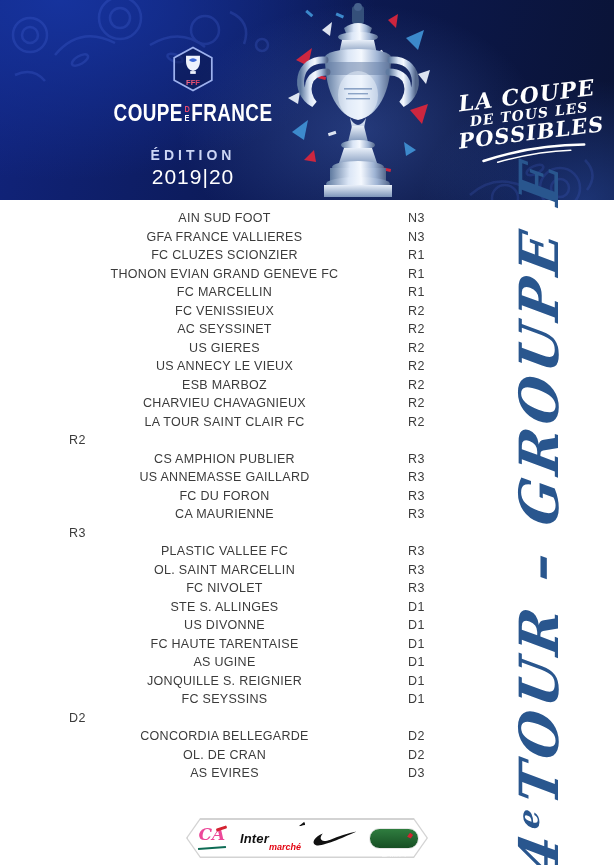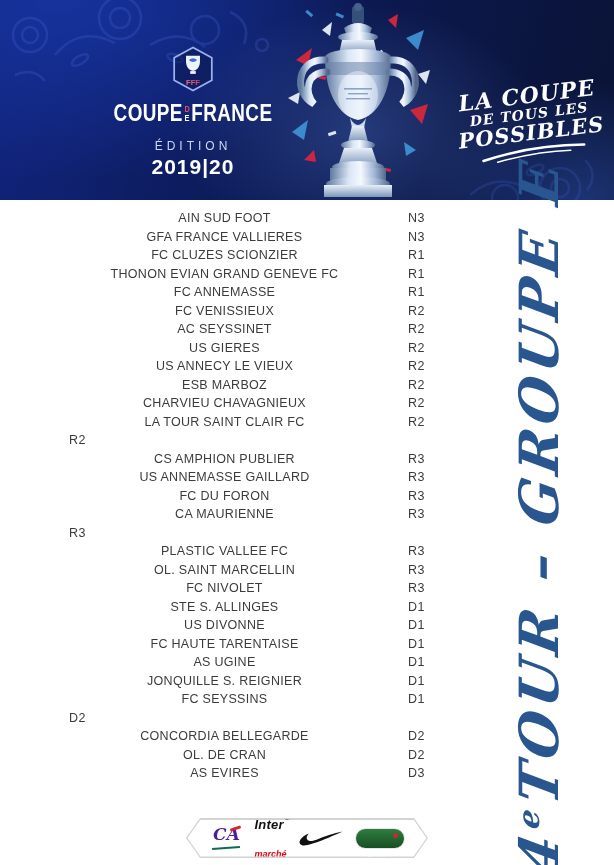--- a/index.html
+++ b/index.html
@@ -16,22 +16,22 @@
   .banner-pattern{position:absolute;left:0;top:0;}
 
   .logo-block{position:absolute;left:113px;top:46px;width:160px;text-align:center;color:#fff;}
   .fff-hex{display:block;margin:0 auto;}
   .cdf-line{display:flex;align-items:center;justify-content:center;margin-top:8px;
             transform:scaleX(.82);white-space:nowrap;}
   .cdf-word{font-size:23px;font-weight:700;letter-spacing:.5px;color:#fff;}
   .cdf-mid{display:flex;flex-direction:column;line-height:1;margin:0 2px;}
   .cdf-mid span{font-size:9px;font-weight:700;}
   .cdf-mid .d{color:#e8486e;}
-  .edition{margin-top:12px;font-size:12px;letter-spacing:4px;color:#cdd6f5;}
-  .season{margin-top:2px;font-size:21px;font-weight:700;letter-spacing:1px;color:#fff;}
+  .edition{margin-top:20px;font-size:14px;letter-spacing:4px;color:#cdd6f5;font-weight:bold;}
+  .season{margin-top:2px;font-size:21px;font-weight:400;letter-spacing:1px;color:#fff;}
 
   .trophy-wrap{position:absolute;left:278px;top:0px;width:160px;height:200px;}
 
   .tagline{position:absolute;left:455px;top:84px;width:150px;text-align:center;color:#fff;
            transform:rotate(-7deg);font-family:"DejaVu Serif", serif;font-style:italic;font-weight:700;}
   .tagline .t1{font-size:22px;line-height:1.0;letter-spacing:1px;}
   .tagline .t2{font-size:14px;line-height:1.15;letter-spacing:1px;}
   .tagline .t3{font-size:21px;line-height:1.05;letter-spacing:1px;}
   .tagline svg{display:block;margin:3px auto 0;}
 
@@ -52,27 +52,27 @@
   
   .sponsor-bar{position:absolute;left:186px;top:818px;width:242px;height:40px;
       background:#d3d3d3;
       clip-path:polygon(0% 50%, 14px 0%, calc(100% - 14px) 0%, 100% 50%, calc(100% - 14px) 100%, 14px 100%);}
   .sponsor-inner{position:absolute;inset:1.5px;background:#ffffff;
       clip-path:polygon(0% 50%, 13px 0%, calc(100% - 13px) 0%, 100% 50%, calc(100% - 13px) 100%, 13px 100%);
       display:flex;align-items:center;justify-content:center;gap:11px;}
 
   .ca-box{position:relative;width:34px;height:24px;display:flex;align-items:flex-start;justify-content:center;}
   .ca-text{font-family:"DejaVu Serif", serif;font-style:italic;font-weight:700;font-size:17px;
-           color:#4c1d95;line-height:1;}
+           color:#ec4899;line-height:1;}
   .ca-slash{position:absolute;right:2px;top:1px;width:11px;height:3px;background:#d42332;
             transform:rotate(-18deg);border-radius:1px;}
   .ca-underline{position:absolute;left:3px;bottom:1px;width:28px;height:2px;background:#0e6b55;
             transform:rotate(-4deg);}
 
-  .inter-box{display:flex;flex-direction:column;align-items:flex-start;line-height:1;position:relative;}
+  .inter-box{display:flex;flex-direction:row;align-items:center;line-height:1;position:relative;}
   .inter-top{font-size:13px;font-weight:700;font-style:italic;color:#111;letter-spacing:.2px;}
   .inter-hat{position:absolute;right:-4px;top:-2px;width:7px;height:4px;background:#111;
              clip-path:polygon(0 100%, 100% 0, 100% 100%);transform:rotate(-10deg);}
   .inter-bottom{font-size:9px;font-weight:700;font-style:italic;color:#e30613;margin-top:19px;}
 
   .nike-box{display:flex;align-items:center;}
 
   .pmu-box{position:relative;width:50px;height:21px;border-radius:11px;
       background:linear-gradient(180deg,#2f7d3f 0%,#174f24 100%);
       border:1.5px solid #e6e6e6;box-sizing:border-box;
@@ -223,21 +223,21 @@
       </div>
       <div class="team-row">
         <div class="team-name">FC CLUZES SCIONZIER</div>
         <div class="team-level">R1</div>
       </div>
       <div class="team-row">
         <div class="team-name">THONON EVIAN GRAND GENEVE FC</div>
         <div class="team-level">R1</div>
       </div>
       <div class="team-row">
-        <div class="team-name">FC ANNEMASSE</div>
+        <div class="team-name">FC MARCELLIN</div>
         <div class="team-level">R1</div>
       </div>
       <div class="team-row">
         <div class="team-name">FC VENISSIEUX</div>
         <div class="team-level">R2</div>
       </div>
       <div class="team-row">
         <div class="team-name">AC SEYSSINET</div>
         <div class="team-level">R2</div>
       </div>

